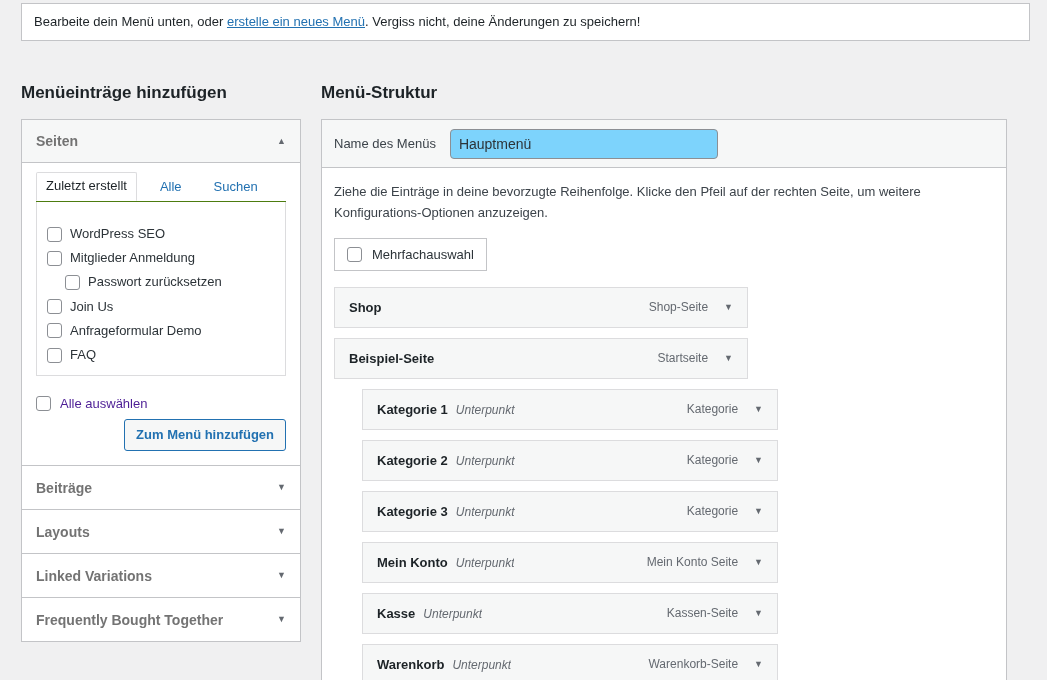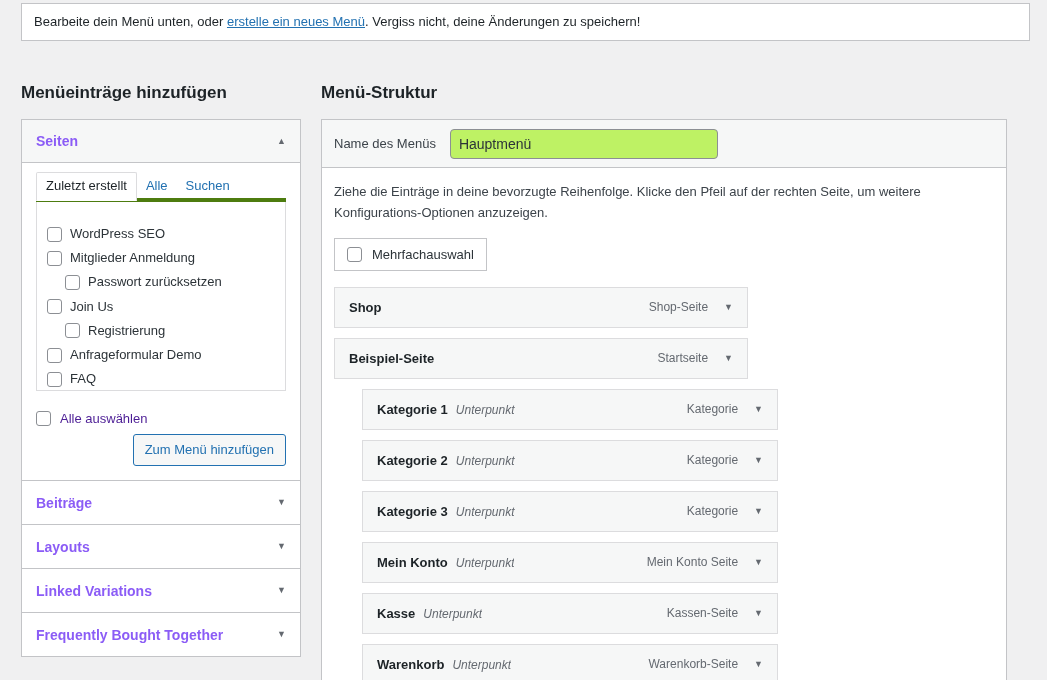--- a/index.html
+++ b/index.html
@@ -69,36 +69,37 @@
     display: flex;
     align-items: center;
     justify-content: space-between;
     padding: 0 14px;
     cursor: pointer;
   }
   .acc-header.open { background: #f6f7f7; border-bottom: 1px solid #c3c4c7; }
   .acc-title {
     font-size: 14px;
     font-weight: bold;
-    color: #8b5cf6;
+    color: #737373;
   }
   .caret {
     color: #646970;
     font-size: 9px;
     line-height: 1;
   }
 
   .acc-body { padding: 12px 14px 14px 14px; background: #fff; }
 
   
   .tabs {
     display: flex;
-    align-items: center;
+    align-items: flex-end;
+    gap: 14px;
     height: 27px;
-    border-bottom: 4px solid #4d7c0f;
+    border-bottom: 1px solid #4d7c0f;
     position: relative;
     z-index: 2;
     margin-bottom: -1px;
   }
   .tab {
     font-size: 13px;
     color: #2271b1;
     cursor: pointer;
     padding: 5px 9px;
     line-height: 1.3;
@@ -152,20 +153,21 @@
   .btn-secondary {
     background: #f6f7f7;
     border: 1px solid #2271b1;
     color: #2271b1;
     border-radius: 3px;
     font-size: 13px;
     font-family: inherit;
     padding: 6px 11px;
     cursor: pointer;
     line-height: 1.4;
+    font-weight: bold;
   }
 
   
   .right-col {
     position: absolute;
     left: 321px; top: 119px;
     width: 686px;
     background: #fff;
     border: 1px solid #c3c4c7;
     height: 562px;
@@ -183,21 +185,21 @@
   .menu-name-label { font-size: 13px; color: #3c434a; }
   .menu-name-input {
     width: 268px;
     height: 30px;
     border: 1px solid #8c8f94;
     border-radius: 4px;
     padding: 0 8px;
     font-family: inherit;
     font-size: 14px;
     color: #2c3338;
-    background: #bef264;
+    background: #7dd3fc;
   }
 
   .struct-body { padding: 14px 12px 0 12px; }
   .hint {
     font-size: 13px;
     color: #3c434a;
     line-height: 1.6;
     margin: 0 0 14px 0;
     max-width: 640px;
   }
@@ -283,24 +285,20 @@
           <span>Mitglieder Anmeldung</span>
         </div>
         <div class="list-row depth-1">
           <span class="cb"></span>
           <span>Passwort zurücksetzen</span>
         </div>
         <div class="list-row">
           <span class="cb"></span>
           <span>Join Us</span>
         </div>
-        <div class="list-row depth-1">
-          <span class="cb"></span>
-          <span>Registrierung</span>
-        </div>
         <div class="list-row">
           <span class="cb"></span>
           <span>Anfrageformular Demo</span>
         </div>
         <div class="list-row">
           <span class="cb"></span>
           <span>FAQ</span>
         </div>
       </div>
 

